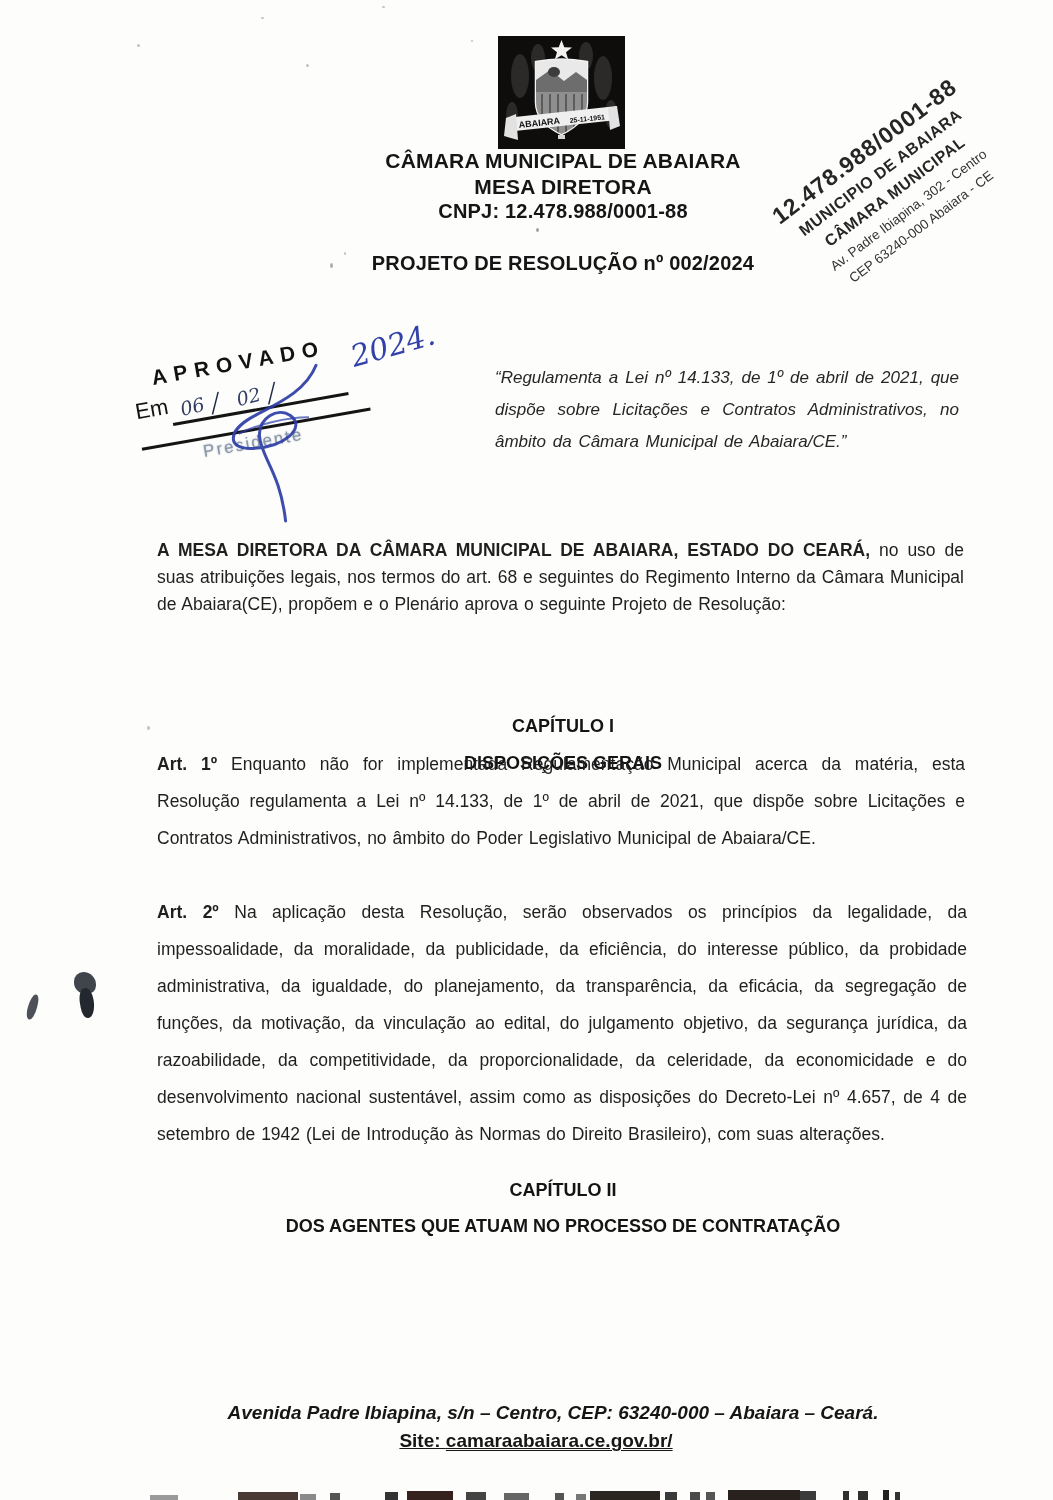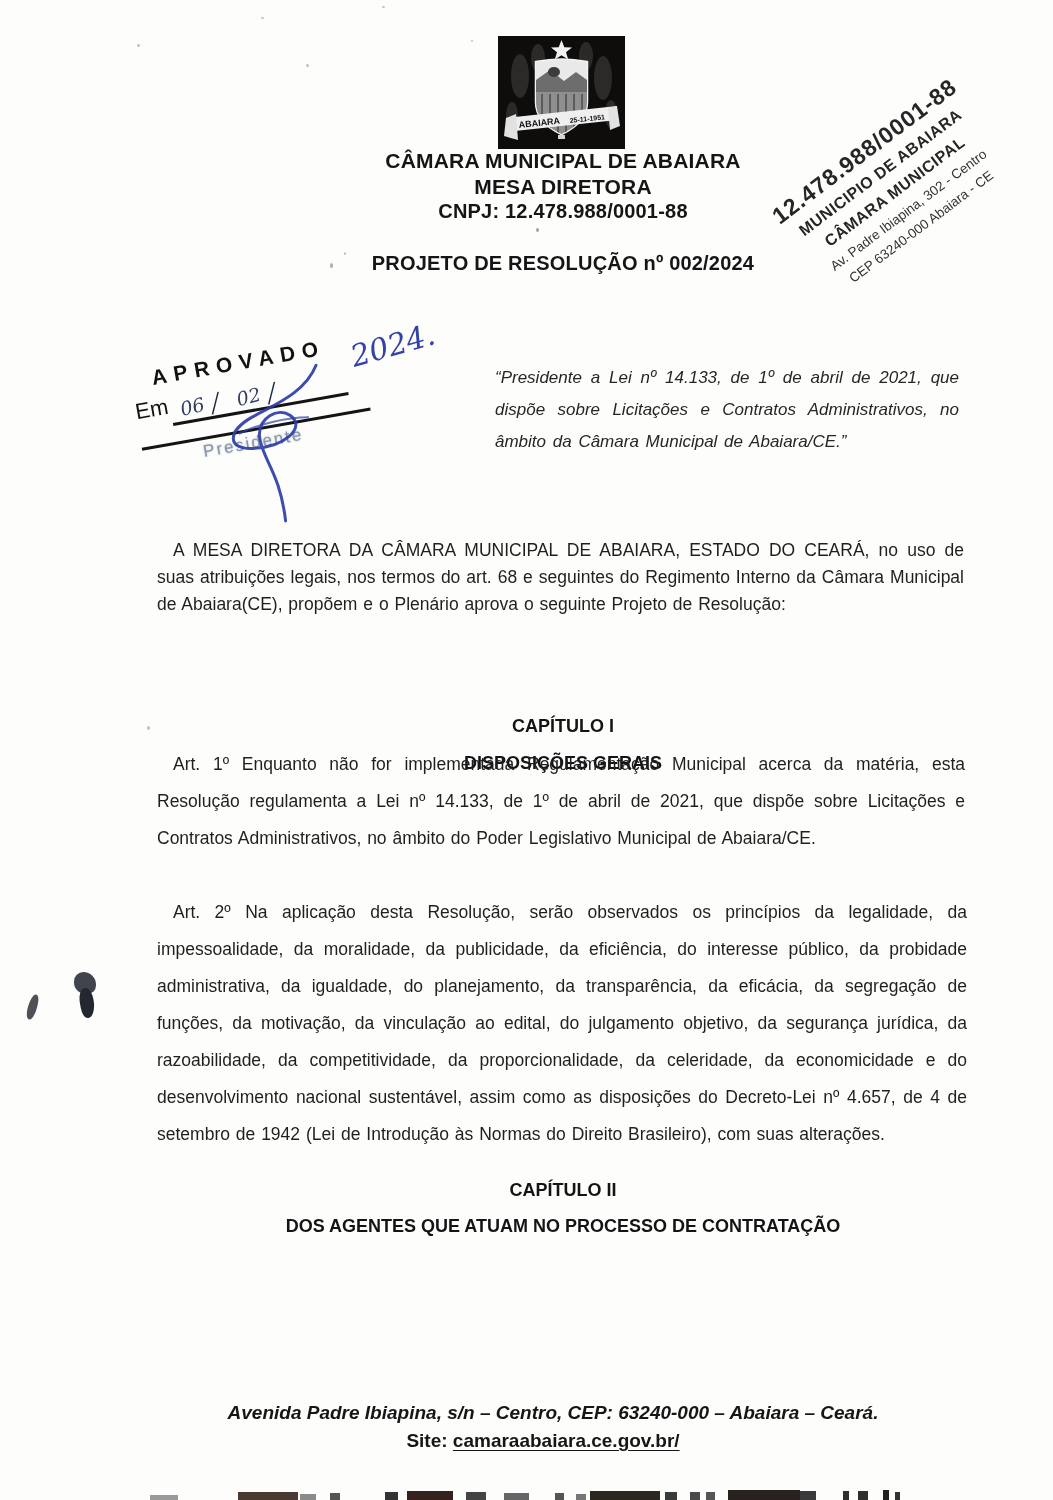--- a/index.html
+++ b/index.html
@@ -6,21 +6,21 @@
   .page{
     position:relative;width:1053px;height:1500px;margin:0 auto;
     background:#fdfdfc;overflow:hidden;
     font-family:"Liberation Sans",sans-serif;color:#1c1c1c;
   }
   .abs{position:absolute;}
   .centerband{position:absolute;left:63px;width:1000px;text-align:center;}
   .hdr{font-weight:bold;font-size:21px;letter-spacing:.2px;color:#151515;}
   .just{text-align:justify;}
   .body-text{font-size:17.5px;color:#1f1f1f;}
-  .bold{font-weight:normal;margin-left:16px;}
+  .bold{font-weight:bold;}
   
   .epigraph{left:495px;top:362px;width:464px;font-size:17px;line-height:32px;
     font-style:italic;color:#262626;word-spacing:2px;}
   
   .preamble{left:157px;top:537px;width:807px;line-height:27px;word-spacing:1px;}
   .artpara{left:157px;width:808px;line-height:37px;word-spacing:1px;}
   .chap{font-weight:bold;font-size:18px;color:#141414;}
   
   .corner-stamp{left:742px;top:52px;width:330px;height:300px;pointer-events:none;}
   .corner-rot{position:absolute;left:0;top:0;width:330px;height:300px;
@@ -133,41 +133,41 @@
       <span class="ap-year">2024.</span>
     </div>
     <div class="ap-line2"></div>
     <div class="ap-role">Presidente</div>
     <svg class="sig-svg" width="200" height="170" viewBox="0 0 200 170">
       <path d="M128,2 C112,28 78,34 56,42 C28,52 26,70 52,73 C82,77 108,62 94,47 C83,36 62,44 60,62 C58,84 74,100 71,150" fill="none" stroke="#2e3ea6" stroke-width="3" stroke-linecap="round" opacity="0.92"></path>
       <path d="M40,56 C60,50 90,48 112,52" fill="none" stroke="#2e3ea6" stroke-width="2" opacity="0.7"></path>
     </svg>
   </div>
 
-  <div class="abs epigraph just">“Presidente a Lei nº 14.133, de 1º de abril de 2021, que dispõe sobre Licitações e Contratos Administrativos, no âmbito da Câmara Municipal de Abaiara/CE.”</div>
+  <div class="abs epigraph just">“Regulamenta a Lei nº 14.133, de 1º de abril de 2021, que dispõe sobre Licitações e Contratos Administrativos, no âmbito da Câmara Municipal de Abaiara/CE.”</div>
 
   <p class="abs preamble just body-text" style="margin:0;"><span class="bold">A MESA DIRETORA DA CÂMARA MUNICIPAL DE ABAIARA, ESTADO DO CEARÁ,</span><span> no uso de suas atribuições legais, nos termos do art. 68 e seguintes do Regimento Interno da Câmara Municipal de Abaiara(CE), propõem e o Plenário aprova o seguinte Projeto de Resolução:</span></p>
 
   <div class="centerband chap" style="top:716px;">CAPÍTULO I</div>
   <div class="centerband chap" style="top:753px;">DISPOSIÇÕES GERAIS</div>
 
   <p class="abs artpara just body-text" style="margin:0;top:746px;"><span class="bold">Art. 1º</span><span> Enquanto não for implementada Regulamentação Municipal acerca da matéria, esta Resolução regulamenta a Lei nº 14.133, de 1º de abril de 2021, que dispõe sobre Licitações e Contratos Administrativos, no âmbito do Poder Legislativo Municipal de Abaiara/CE.</span></p>
 
   <p class="abs artpara just body-text" style="margin:0;top:894px;width:810px;"><span class="bold">Art. 2º</span><span> Na aplicação desta Resolução, serão observados os princípios da legalidade, da impessoalidade, da moralidade, da publicidade, da eficiência, do interesse público, da probidade administrativa, da igualdade, do planejamento, da transparência, da eficácia, da segregação de funções, da motivação, da vinculação ao edital, do julgamento objetivo, da segurança jurídica, da razoabilidade, da competitividade, da proporcionalidade, da celeridade, da economicidade e do desenvolvimento nacional sustentável, assim como as disposições do Decreto-Lei nº 4.657, de 4 de setembro de 1942 (Lei de Introdução às Normas do Direito Brasileiro), com suas alterações.</span></p>
 
   <div class="centerband chap" style="top:1180px;">CAPÍTULO II</div>
   <div class="centerband chap" style="top:1216px;">DOS AGENTES QUE ATUAM NO PROCESSO DE CONTRATAÇÃO</div>
 
 
   <div class="inkblob" style="left:28px;top:994px;width:9px;height:26px;border-radius:60% 40% 55% 45%;transform:rotate(14deg);opacity:.85;"></div>
   <div class="inkblob" style="left:74px;top:972px;width:22px;height:22px;border-radius:45% 60% 40% 55%;background:#40454d;"></div>
   <div class="inkblob" style="left:80px;top:988px;width:14px;height:30px;border-radius:50% 45% 60% 40%;background:#23272e;transform:rotate(-10deg);"></div>
 
   <div class="centerband footer" style="top:1402px;left:53px;font-style:italic;">Avenida Padre Ibiapina, s/n – Centro, CEP: 63240-000 – Abaiara – Ceará.</div>
-  <div class="centerband footer" style="top:1430px;left:43px;"><span>Site: </span><span class="u">camaraabaiara.ce.gov.br/</span></div>
+  <div class="centerband footer" style="top:1430px;left:36px;text-decoration:underline;"><span>Site: </span><span class="u">camaraabaiara.ce.gov.br/</span></div>
 
   <div>
     <div class="bstrip" style="left:150px;width:28px;height:5px;background:#9a9a9a;"></div>
     <div class="bstrip" style="left:238px;width:60px;height:8px;background:#4a3a34;"></div>
     <div class="bstrip" style="left:300px;width:16px;height:6px;background:#8a8a8a;"></div>
     <div class="bstrip" style="left:330px;width:10px;height:7px;background:#555;"></div>
     <div class="bstrip" style="left:385px;width:13px;height:8px;background:#333;"></div>
     <div class="bstrip" style="left:407px;width:46px;height:9px;background:#35221f;"></div>
     <div class="bstrip" style="left:466px;width:20px;height:8px;background:#444;"></div>
     <div class="bstrip" style="left:504px;width:25px;height:7px;background:#666;"></div>

